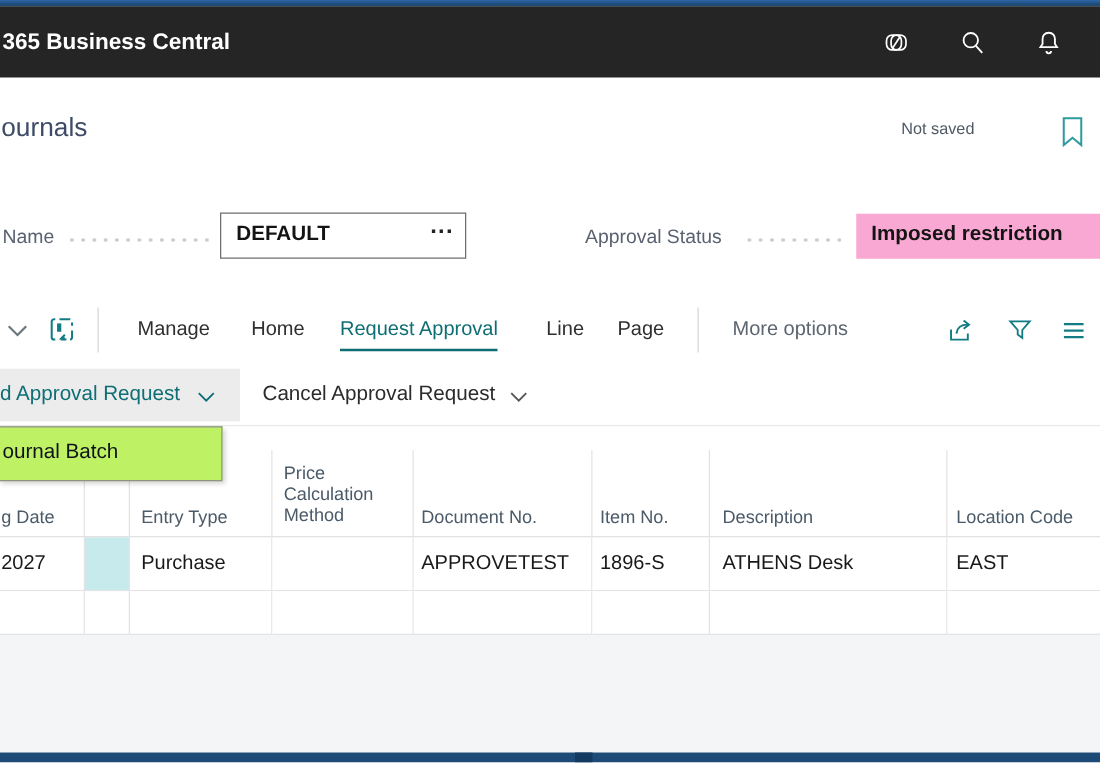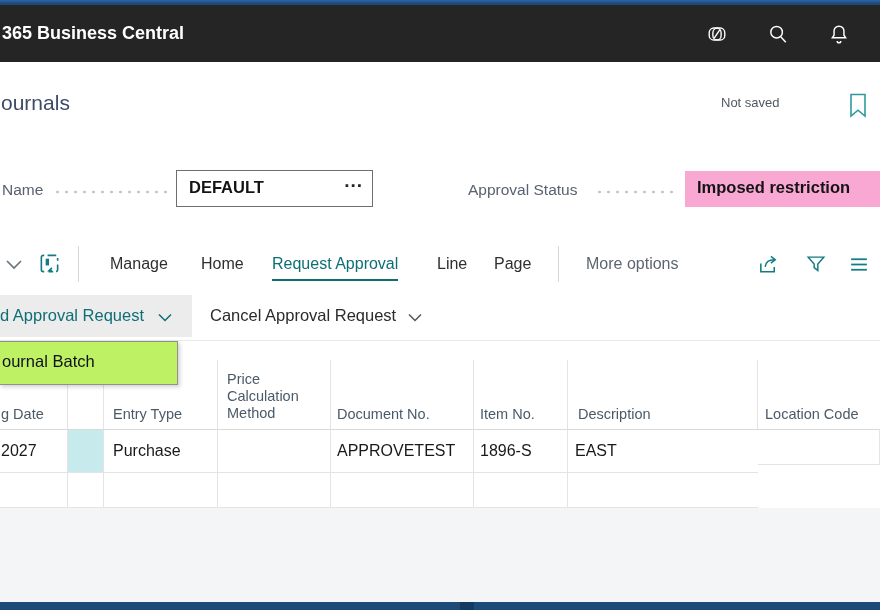--- a/index.html
+++ b/index.html
@@ -200,20 +200,21 @@
     <div class="gcell hcell p6">Item No.</div>
     <div class="gcell hcell p10">Description</div>
     <div class="gcell hcell p7 last">Location Code</div>
 
     <div class="gcell rcell p0">2027</div>
     <div class="gcell rcell sel"></div>
     <div class="gcell rcell p9">Purchase</div>
     <div class="gcell rcell p9"></div>
     <div class="gcell rcell p6">APPROVETEST</div>
     <div class="gcell rcell p6">1896-S</div>
+    <div class="gcell rcell p10">ATHENS Desk</div>
     <div class="gcell rcell p7 last">EAST</div>
 
     <div class="gcell rcell short p0"></div>
     <div class="gcell rcell short"></div>
     <div class="gcell rcell short p9"></div>
     <div class="gcell rcell short p9"></div>
     <div class="gcell rcell short p6"></div>
     <div class="gcell rcell short p6"></div>
     <div class="gcell rcell short p10"></div>
     <div class="gcell rcell short p7 last"></div>

